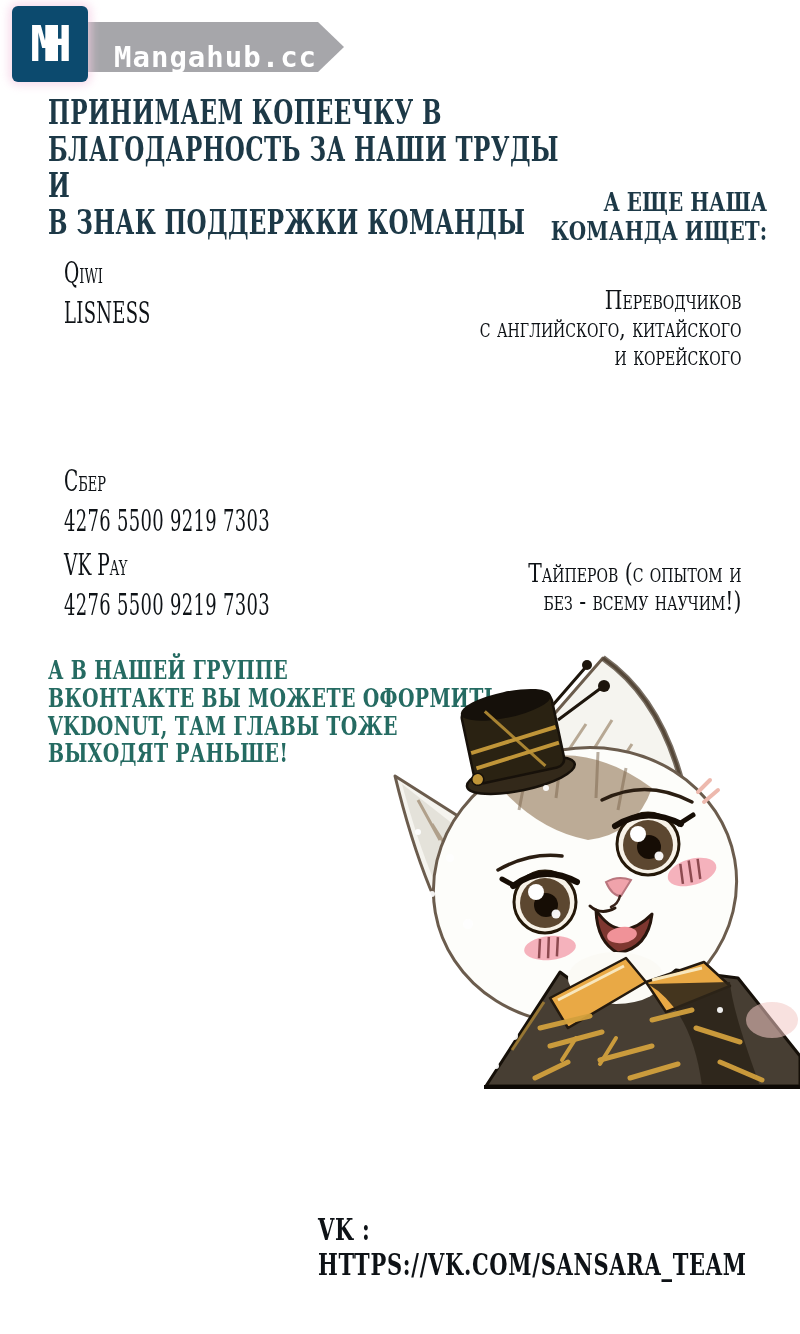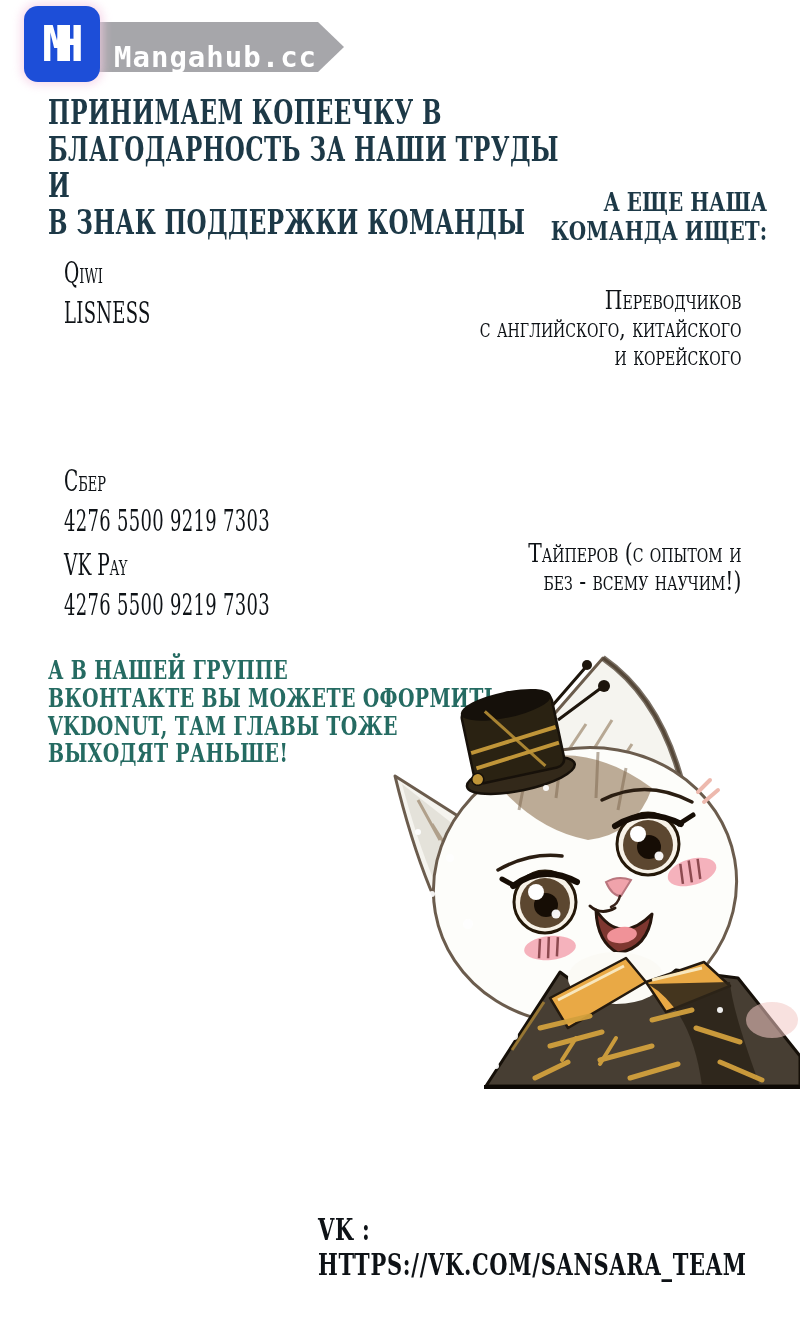--- a/index.html
+++ b/index.html
@@ -6,22 +6,22 @@
   #page{position:relative;width:800px;height:1334px;background:#ffffff;overflow:hidden;
         font-family:"DejaVu Serif",serif;color:#10151a;}
 
   
   .banner{position:absolute;left:0;top:0;width:360px;height:90px;}
   .ribbon{position:absolute;left:72px;top:22px;width:272px;height:50px;background:#a6a6aa;
           clip-path:polygon(0 0,calc(100% - 26px) 0,100% 50%,calc(100% - 26px) 100%,0 100%);
           display:flex;align-items:center;filter:drop-shadow(0 0 6px #f4d2e4);}
   .ribbon span{font-family:"DejaVu Sans Mono",monospace;font-weight:bold;color:#ffffff;
           font-size:29px;letter-spacing:1px;padding-left:42px;margin-top:20px;}
-  .logobox{position:absolute;left:24px;top:6px;width:76px;height:76px;background:#1d4ed8;
-          border-radius:14px;display:flex;align-items:center;justify-content:center;
+  .logobox{position:absolute;left:12px;top:6px;width:76px;height:76px;background:#0c4a6e;
+          border-radius:6px;display:flex;align-items:center;justify-content:center;
           box-shadow:0 0 10px 3px rgba(244,205,228,.75);}
   .logobox span{font-family:"DejaVu Sans Mono",monospace;font-weight:bold;color:#ffffff;
           font-size:50px;letter-spacing:-18px;padding-right:16px;}
 
   
   .slab{font-family:"DejaVu Serif",serif;font-weight:bold;white-space:pre-line;}
   .intro{position:absolute;left:48px;top:94px;font-size:34px;line-height:1.08;color:#1d3947;
          transform:scaleX(.68);transform-origin:0 0;letter-spacing:.5px;}
   .recruit-head{position:absolute;right:33px;top:188px;font-size:26px;line-height:1.12;
          color:#1d3947;text-align:right;transform:scaleX(.77);transform-origin:100% 0;}
@@ -36,21 +36,21 @@
          transform:scaleX(.62);transform-origin:0 0;}
   .pay .val{font-size:30px;line-height:1.1;margin-top:7px;color:#0e1216;
          transform:scaleX(.60);transform-origin:0 0;letter-spacing:.5px;}
   .pay.p0{top:256px}.pay.p1{top:356px}.pay.p2{top:464px}.pay.p3{top:548px}
 
   
   .recruit-item{position:absolute;right:40px;display:flex;align-items:center;}
   .recruit-item .txt{font-variant:small-caps;font-size:26px;line-height:1.08;color:#0e1216;
          text-align:right;white-space:pre-line;transform:scaleX(.78);transform-origin:100% 50%;}
   .recruit-item .bar{width:4px;background:#0e1216;margin-left:15px;}
-  .recruit-item.r0{top:286px}.recruit-item.r1{top:416px}.recruit-item.r2{top:539px}
+  .recruit-item.r0{top:286px}.recruit-item.r1{top:416px}.recruit-item.r2{top:559px}
 
   .cat{position:absolute;left:300px;top:648px;width:500px;height:460px;}
 </style>
 </head>
 <body>
 
 <div id="page">
 
   <div class="banner">
     <div class="ribbon">

